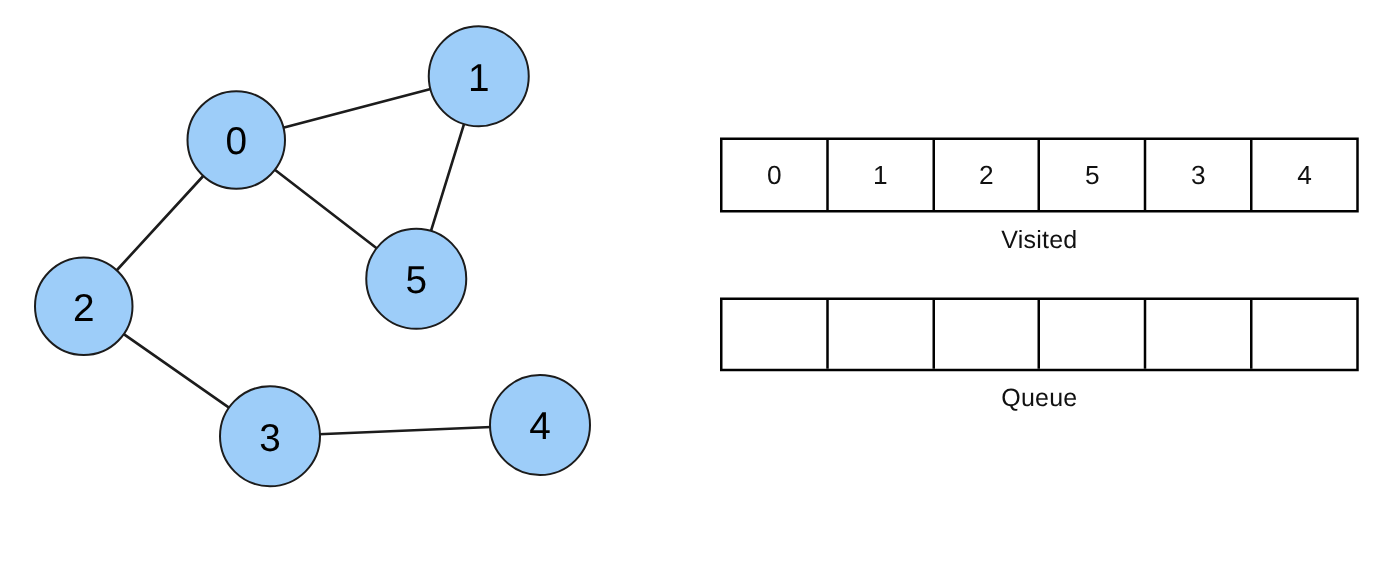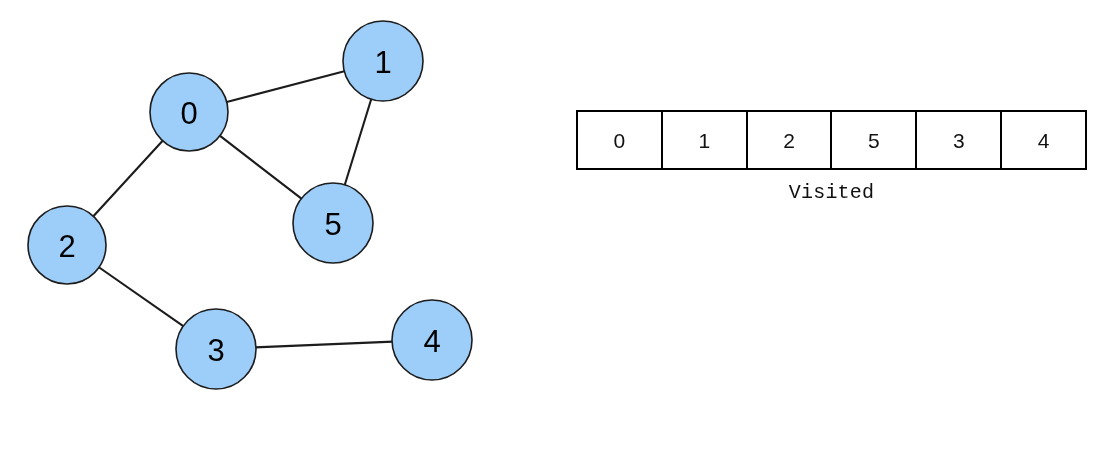--- a/index.html
+++ b/index.html
@@ -71,21 +71,21 @@
     font-family: "Liberation Sans", sans-serif;
     color: #111111;
     line-height: 1;
   }
   .array-cell:last-child {
     border-right: none;
   }
   .array-caption {
     text-align: center;
     font-size: 20px;
-    font-family: Liberation Mono, monospace;
+    font-family: Liberation Sans, sans-serif;
     color: #111111;
     margin-top: 11px;
     letter-spacing: 0.2px;
   }
 
   #visited-block { left: 576px; top: 110px; width: 511px; }
   #visited-block .array-table { height: 60px; }
 
   #queue-block { left: 576px; top: 238px; width: 511px; }
   #queue-block .array-table { height: 59px; }
@@ -137,14 +137,25 @@
         <div class="array-cell">0</div>
         <div class="array-cell">1</div>
         <div class="array-cell">2</div>
         <div class="array-cell">5</div>
         <div class="array-cell">3</div>
         <div class="array-cell">4</div>
       </div>
     <div class="array-caption">Visited</div>
   </div>
 
+  <div class="array-block" id="queue-block">
+    <div class="array-table" id="queue-table">
+        <div class="array-cell"></div>
+        <div class="array-cell"></div>
+        <div class="array-cell"></div>
+        <div class="array-cell"></div>
+        <div class="array-cell"></div>
+        <div class="array-cell"></div>
+      </div>
+    <div class="array-caption">Queue</div>
+  </div>
 
 </div>
 
 </body></html>

